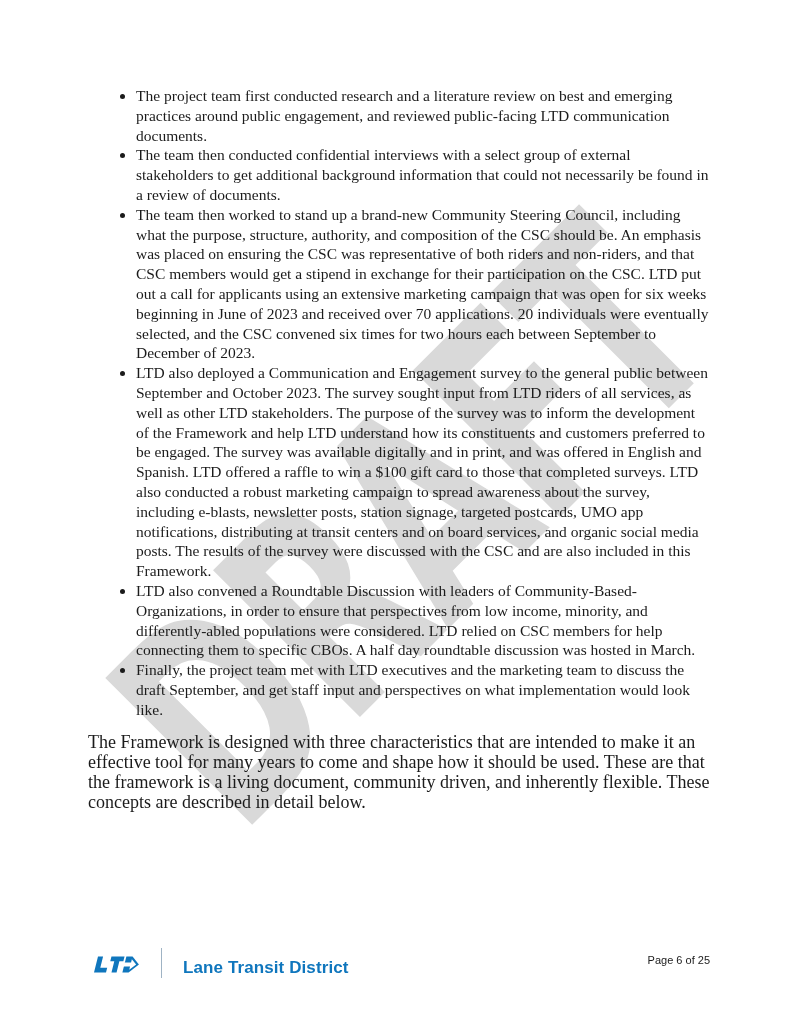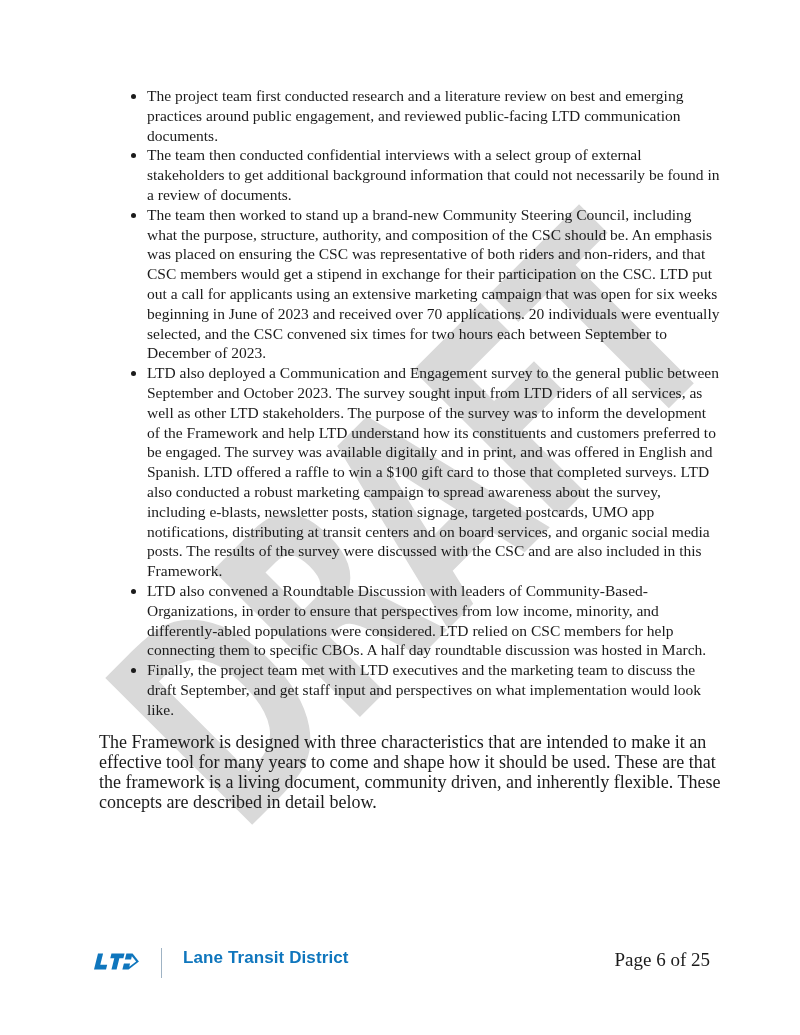--- a/index.html
+++ b/index.html
@@ -29,21 +29,21 @@
     font-size:285px;
     letter-spacing:-0.02em;
     color:var(--watermark-gray);
     white-space:nowrap;
     z-index:0;
     user-select:none;
     pointer-events:none;
   }
   .content{
     position:absolute;
-    left:99px;top:86px;
+    left:88px;top:86px;
     width:622px;
     z-index:1;
   }
   ul.bullet-list{
     margin:0;
     padding:0 0 0 48px;
     list-style:disc outside;
   }
   ul.bullet-list li{
     font-size:15.5px;
@@ -66,39 +66,39 @@
     position:absolute;
     left:92px;right:90px;top:942px;
     height:36px;
     display:flex;
     justify-content:space-between;
     align-items:center;
     z-index:1;
   }
   .brand{
     display:flex;
-    align-items:flex-start;
+    align-items:flex-end;
     gap:21px;
     margin-top:6px;
   }
   .brand .logo-svg{display:block;}
   .brand .divider{
     width:1px;height:30px;
     background:var(--divider-gray);
   }
   .brand .org-name{
     font-family:"Liberation Sans", sans-serif;
     font-weight:bold;
     font-size:17px;
     letter-spacing:0.1px;
     color:var(--brand-blue);
   }
   .page-label{
-    font-family:Liberation Serif, serif;
-    font-size:19px;
+    font-family:Liberation Sans, sans-serif;
+    font-size:11px;
     color:var(--body-text);
   }
 </style>
 </head>
 <body>
 
 <div class="page">
 
   <div class="watermark">DRAFT</div>
 

